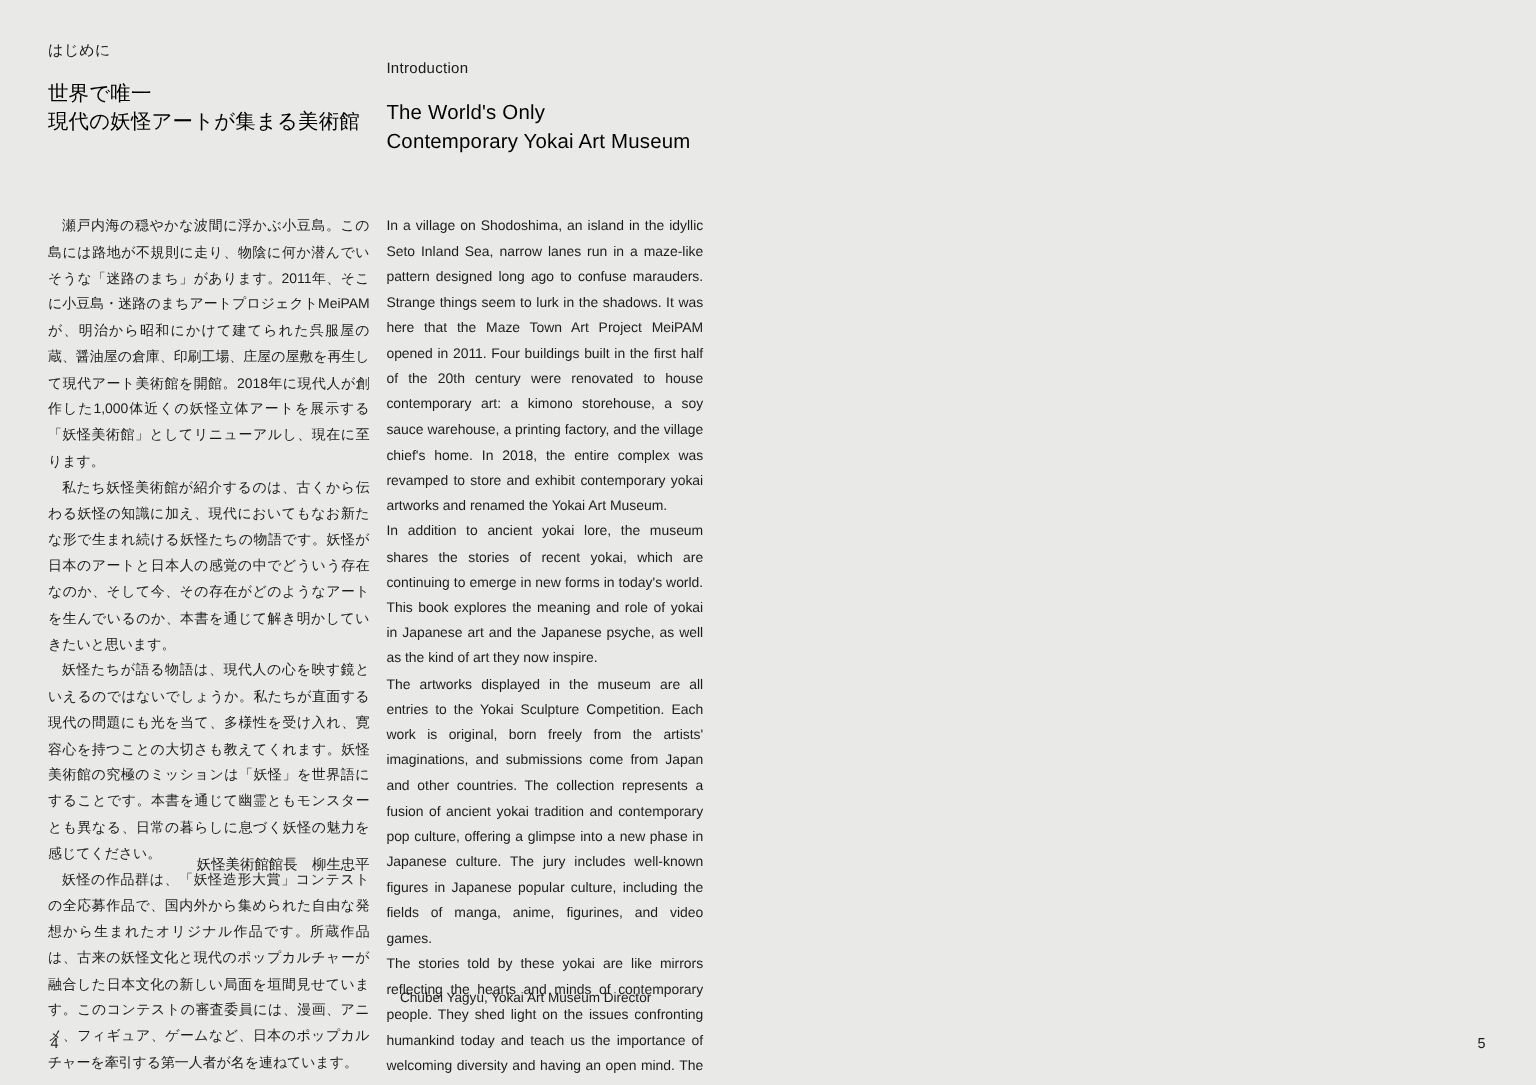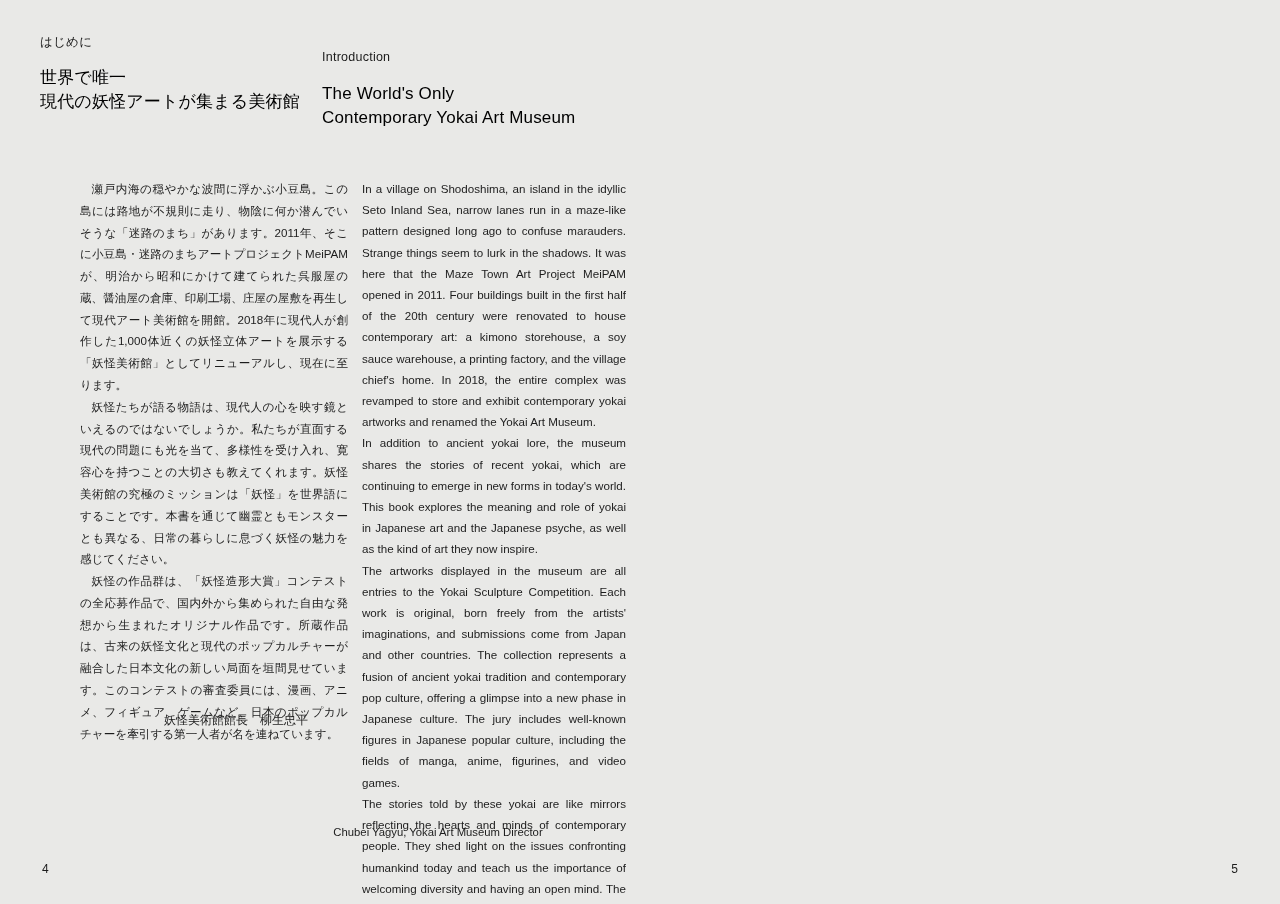--- a/index.html
+++ b/index.html
@@ -50,21 +50,20 @@
     white-space: pre-line;
   }
   .headline-ja { left: 40px; top: 66px; width: 270px; }
   .headline-en { left: 322px; top: 66px; width: 290px; margin-top: 16px; }
 
   .col {
     position: absolute;
     top: 178px;
     font-size: 11.6px;
     color: #1c1c1c;
-    margin-left: 40px;
   }
   .col-ja {
     left: 40px;
     width: 268px;
     line-height: 1.88;
     text-align: justify;
     text-justify: inter-character;
   }
   .col-ja p {
     margin: 0 0 0 0;
@@ -119,20 +118,21 @@
     <div class="kicker kicker-ja" data-interactable="false">はじめに</div>
     <div class="kicker kicker-en" data-interactable="false">Introduction</div>
 
     <div class="headline headline-ja" data-interactable="false">世界で唯一
 現代の妖怪アートが集まる美術館</div>
     <div class="headline headline-en" data-interactable="false">The World's Only
 Contemporary Yokai Art Museum</div>
 
     <div class="col col-ja" data-interactable="false">
       <p data-interactable="false">瀬戸内海の穏やかな波間に浮かぶ小豆島。この島には路地が不規則に走り、物陰に何か潜んでいそうな「迷路のまち」があります。2011年、そこに小豆島・迷路のまちアートプロジェクトMeiPAMが、明治から昭和にかけて建てられた呉服屋の蔵、醤油屋の倉庫、印刷工場、庄屋の屋敷を再生して現代アート美術館を開館。2018年に現代人が創作した1,000体近くの妖怪立体アートを展示する「妖怪美術館」としてリニューアルし、現在に至ります。</p>
+      <p data-interactable="false">私たち妖怪美術館が紹介するのは、古くから伝わる妖怪の知識に加え、現代においてもなお新たな形で生まれ続ける妖怪たちの物語です。妖怪が日本のアートと日本人の感覚の中でどういう存在なのか、そして今、その存在がどのようなアートを生んでいるのか、本書を通じて解き明かしていきたいと思います。</p>
       <p data-interactable="false">妖怪たちが語る物語は、現代人の心を映す鏡といえるのではないでしょうか。私たちが直面する現代の問題にも光を当て、多様性を受け入れ、寛容心を持つことの大切さも教えてくれます。妖怪美術館の究極のミッションは「妖怪」を世界語にすることです。本書を通じて幽霊ともモンスターとも異なる、日常の暮らしに息づく妖怪の魅力を感じてください。</p>
       <p data-interactable="false">妖怪の作品群は、「妖怪造形大賞」コンテストの全応募作品で、国内外から集められた自由な発想から生まれたオリジナル作品です。所蔵作品は、古来の妖怪文化と現代のポップカルチャーが融合した日本文化の新しい局面を垣間見せています。このコンテストの審査委員には、漫画、アニメ、フィギュア、ゲームなど、日本のポップカルチャーを牽引する第一人者が名を連ねています。</p>
     </div>
 
     <div class="signature-ja" data-interactable="false">妖怪美術館館長　柳生忠平</div>
 
     <div class="col col-en" data-interactable="false">
       <p data-interactable="false">In a village on Shodoshima, an island in the idyllic Seto Inland Sea, narrow lanes run in a maze-like pattern designed long ago to confuse marauders. Strange things seem to lurk in the shadows. It was here that the Maze Town Art Project MeiPAM opened in 2011. Four buildings built in the first half of the 20th century were renovated to house contemporary art: a kimono storehouse, a soy sauce warehouse, a printing factory, and the village chief's home. In 2018, the entire complex was revamped to store and exhibit contemporary yokai artworks and renamed the Yokai Art Museum.</p>
       <p data-interactable="false">In addition to ancient yokai lore, the museum shares the stories of recent yokai, which are continuing to emerge in new forms in today's world. This book explores the meaning and role of yokai in Japanese art and the Japanese psyche, as well as the kind of art they now inspire.</p>
       <p data-interactable="false">The artworks displayed in the museum are all entries to the Yokai Sculpture Competition. Each work is original, born freely from the artists' imaginations, and submissions come from Japan and other countries. The collection represents a fusion of ancient yokai tradition and contemporary pop culture, offering a glimpse into a new phase in Japanese culture. The jury includes well-known figures in Japanese popular culture, including the fields of manga, anime, figurines, and video games.</p>

